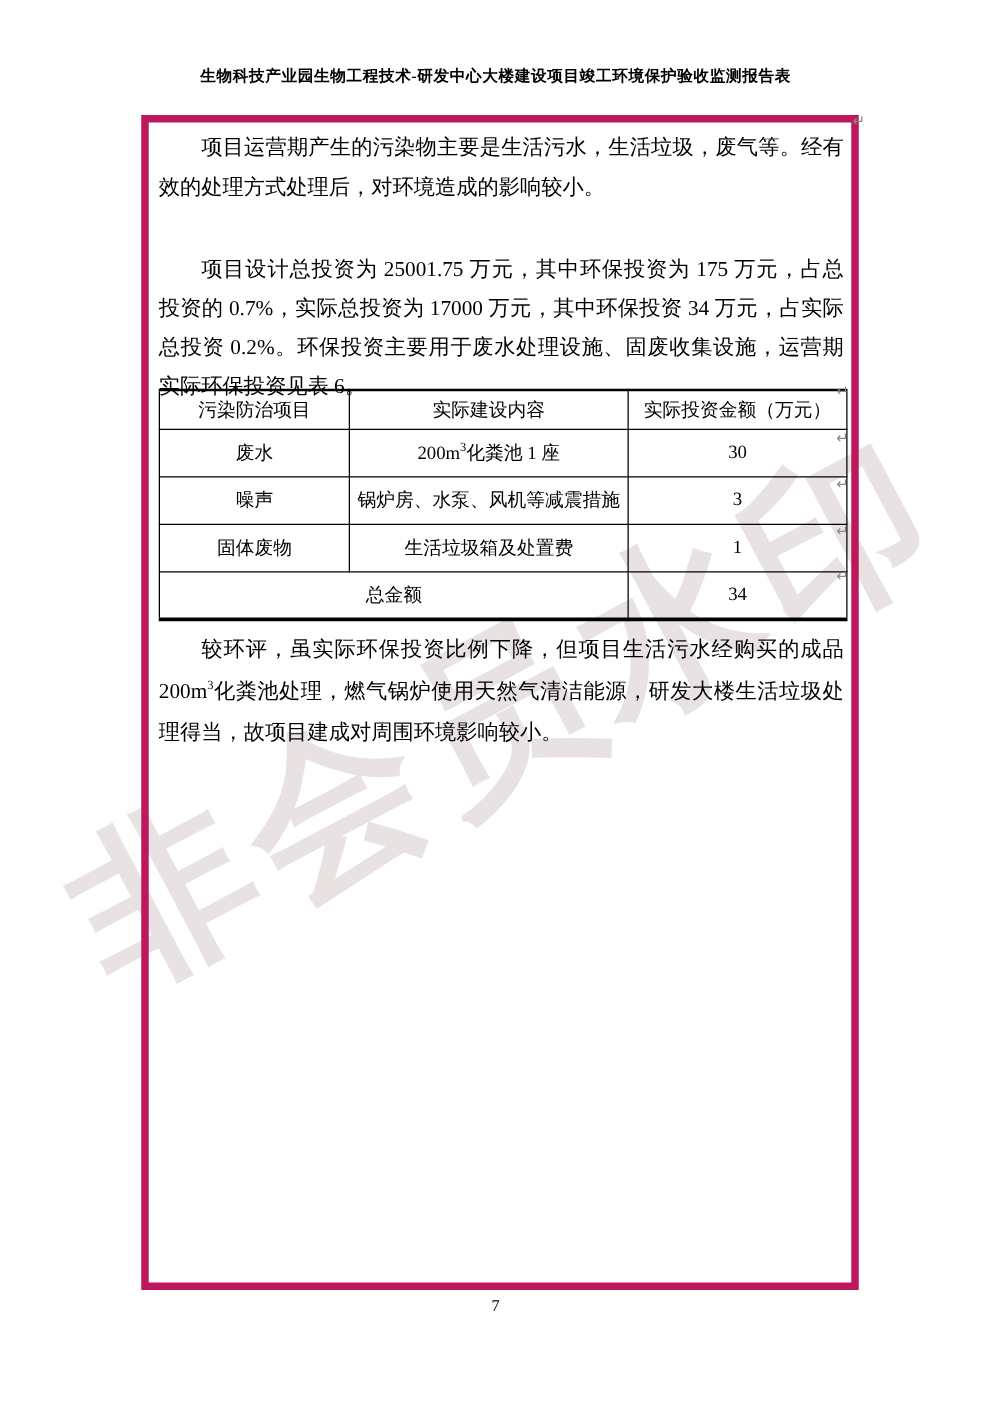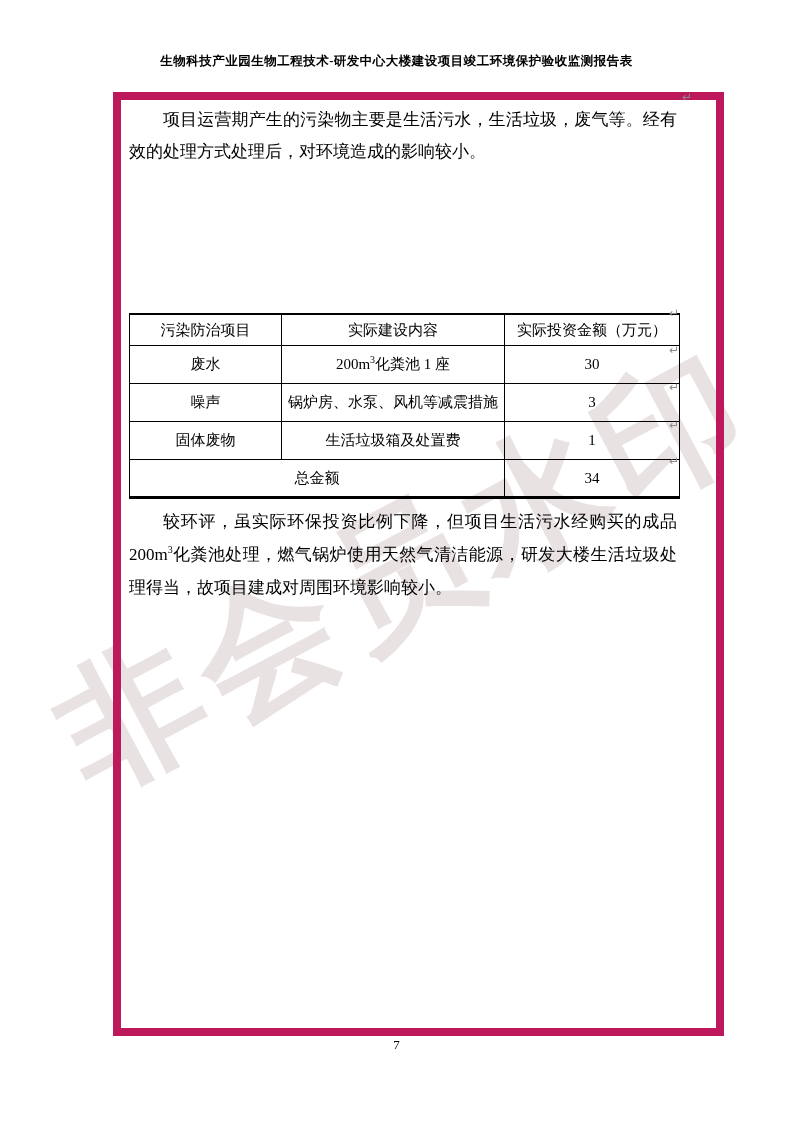--- a/index.html
+++ b/index.html
@@ -35,23 +35,22 @@
     white-space: nowrap;
     z-index: 0;
     pointer-events: none;
   }
   .content-box {
     position: absolute;
     left: 113px;
     top: 92px;
     width: 562px;
     height: 928px;
-    border: 8px solid #be185d;
+    border: 6px solid #be185d;
     z-index: 1;
-    padding-left: 33px;
   }
   .para {
     position: absolute;
     left: 8px;
     width: 548px;
     font-size: 17px;
     line-height: 32px;
     text-align: justify;
     text-indent: 2em;
   }
@@ -128,20 +127,21 @@
 
   <div class="doc-header">生物科技产业园生物工程技术-研发中心大楼建设项目竣工环境保护验收监测报告表</div>
 
   <div class="watermark">非会员水印</div>
 
   <div class="content-box">
 
     <div class="para para1">项目运营期产生的污染物主要是生活污水，生活垃圾，废气等。经有效的处理方式处理后，对环境造成的影响较小。</div>
 
 
+    <div class="para para2">项目设计总投资为 25001.75 万元，其中环保投资为 175 万元，占总投资的 0.7%，实际总投资为 17000 万元，其中环保投资 34 万元，占实际总投资 0.2%。环保投资主要用于废水处理设施、固废收集设施，运营期实际环保投资见表 6。</div>
 
 
     <table class="invest-table">
       <colgroup>
           <col class="c1">
           <col class="c2">
           <col class="c3">
         </colgroup>
       <tbody>
           <tr class="hdr">

